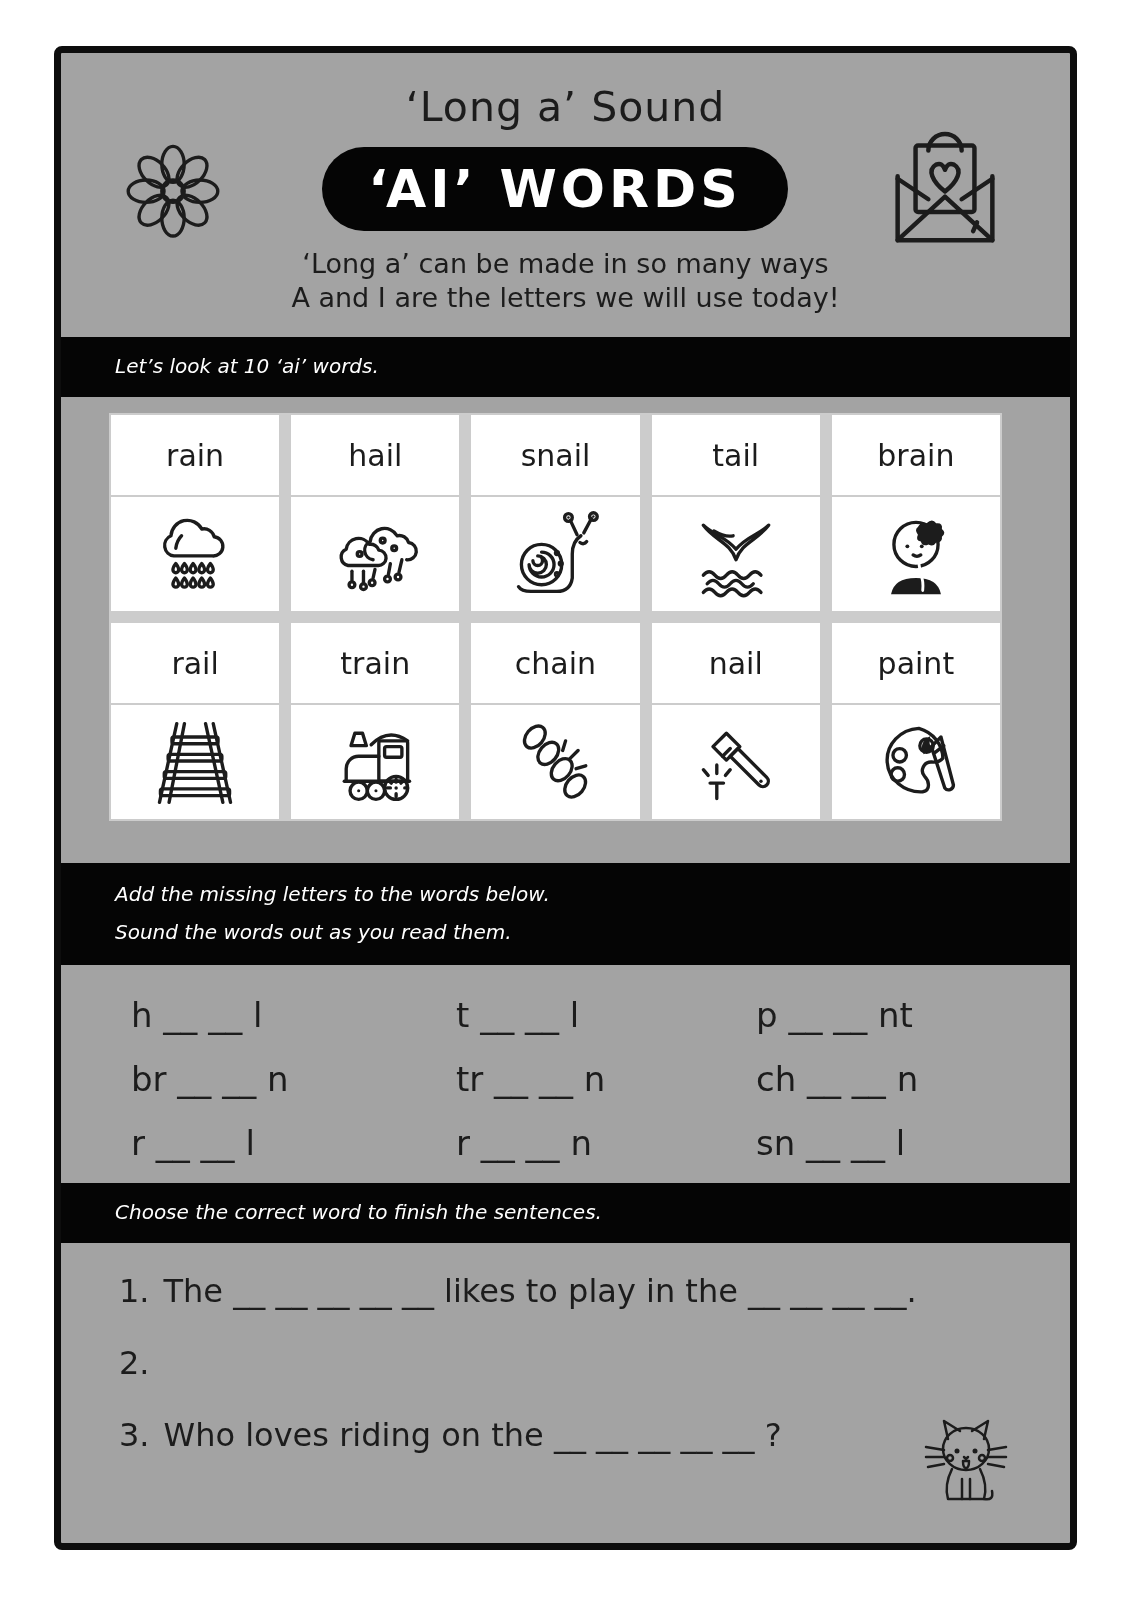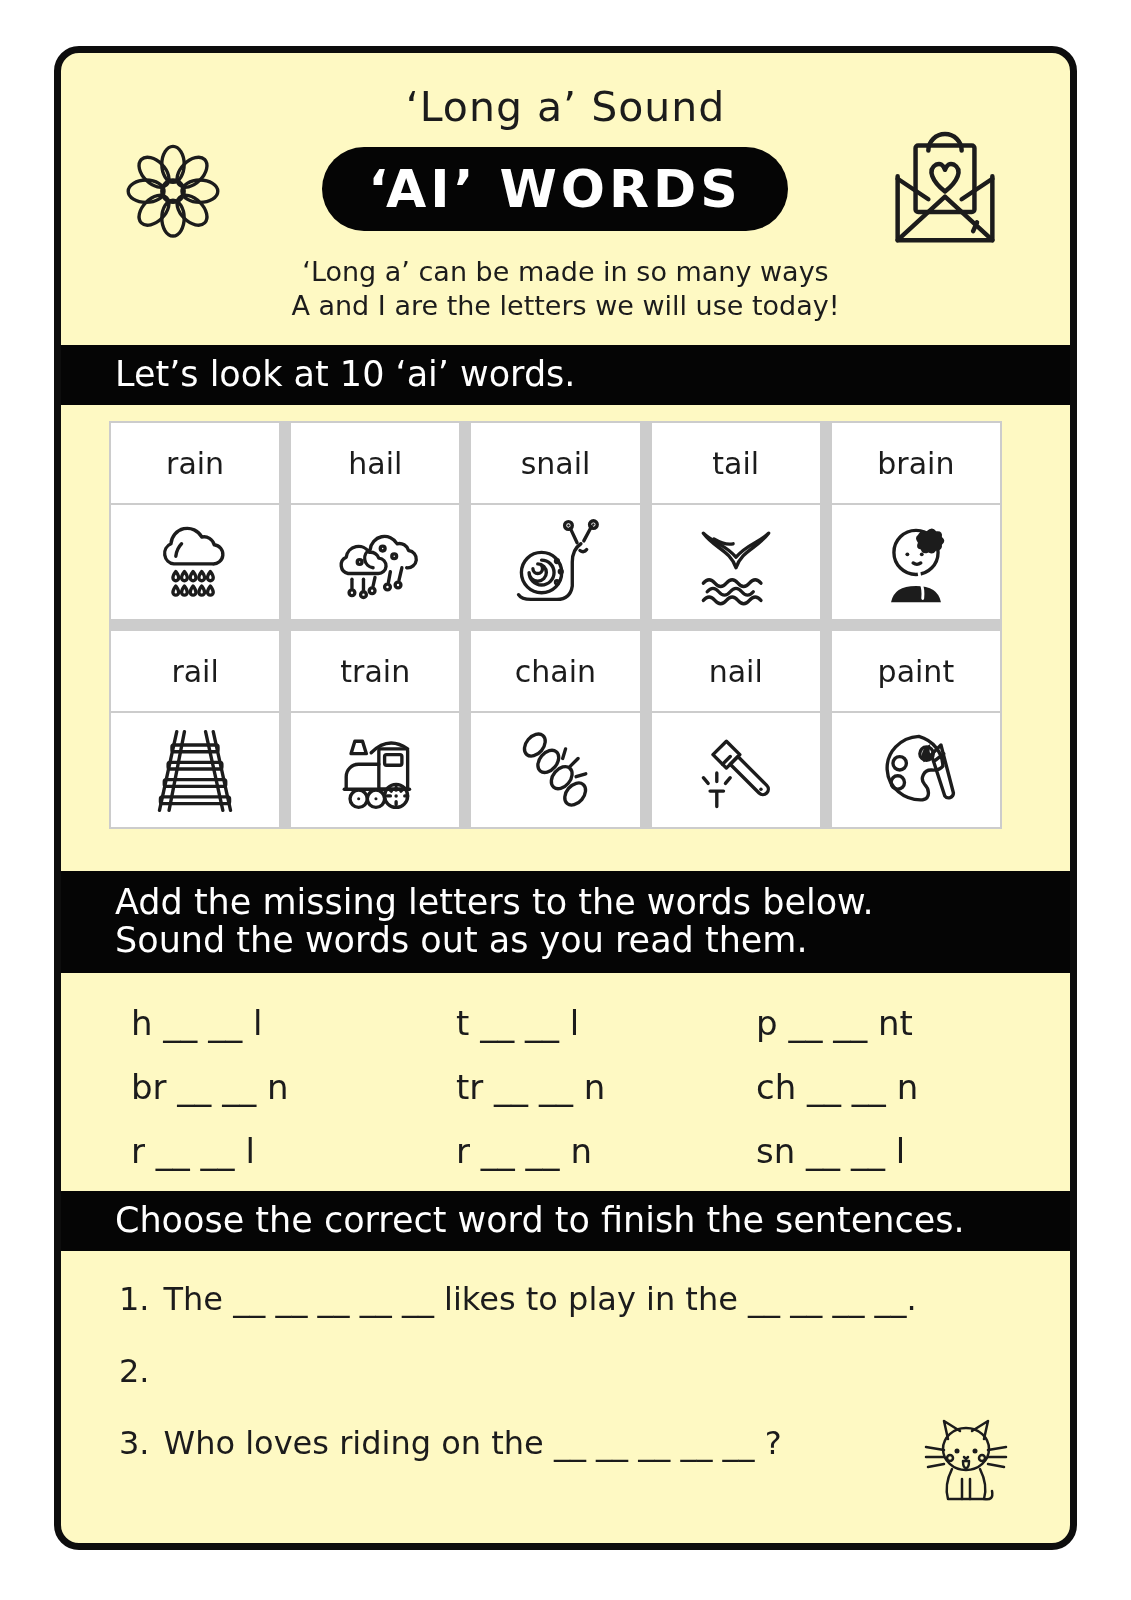--- a/index.html
+++ b/index.html
@@ -3,32 +3,32 @@
 <meta charset="utf-8">
 <style>
   html,body{margin:0;padding:0;}
   body{
     width:1131px;height:1600px;background:#ffffff;
     font-family:"DejaVu Sans","Liberation Sans",sans-serif;
     color:#1c1c1c;overflow:hidden;
   }
   .card{
     position:relative;margin:46px 54px 0 54px;height:1490px;
-    border:7px solid #0d0d0d;border-radius:25px;background:#fef9c3;overflow:hidden;
+    border:7px solid #0d0d0d;border-radius:8px;background:#a3a3a3;overflow:hidden;
   }
   .title{text-align:center;margin-top:30px;font-size:41px;font-weight:500;letter-spacing:1px;}
   .header-row{display:flex;align-items:center;justify-content:space-between;
     padding:0 61px 0 56px;margin-top:0px;height:116px;}
   .deco-icon svg{display:block;}
   .badge{
     background:#050505;color:#ffffff;border-radius:48px;
     padding:12px 46px;font-size:52px;font-weight:bold;letter-spacing:4px;white-space:nowrap;
   }
-  .subtitle{text-align:center;font-size:27px;line-height:34px;margin-top:8px;}
-  .bar{background:#050505;color:#ffffff;padding:10px 20px 12px 54px;font-size:35px;line-height:38px;}
+  .subtitle{text-align:center;font-size:27px;line-height:34px;}
+  .bar{background:#050505;color:#ffffff;padding:10px 20px 12px 54px;font-size:20px;line-height:38px;font-style:italic;}
   .bar-look{margin-top:22px;}
   .bar-missing{margin-top:42px;padding-top:12px;padding-bottom:14px;}
   .bar-sentences{margin-top:18px;}
   .word-grid{
     margin:16px 68px 0 48px;display:grid;grid-template-columns:repeat(5,1fr);
     border:2px solid #cccccc;background:#cccccc;gap:12px;
   }
   .cell{background:#ffffff;display:flex;flex-direction:column;}
   .cell-word{height:80px;display:flex;align-items:center;justify-content:center;
     font-size:30px;border-bottom:2px solid #cccccc;}

